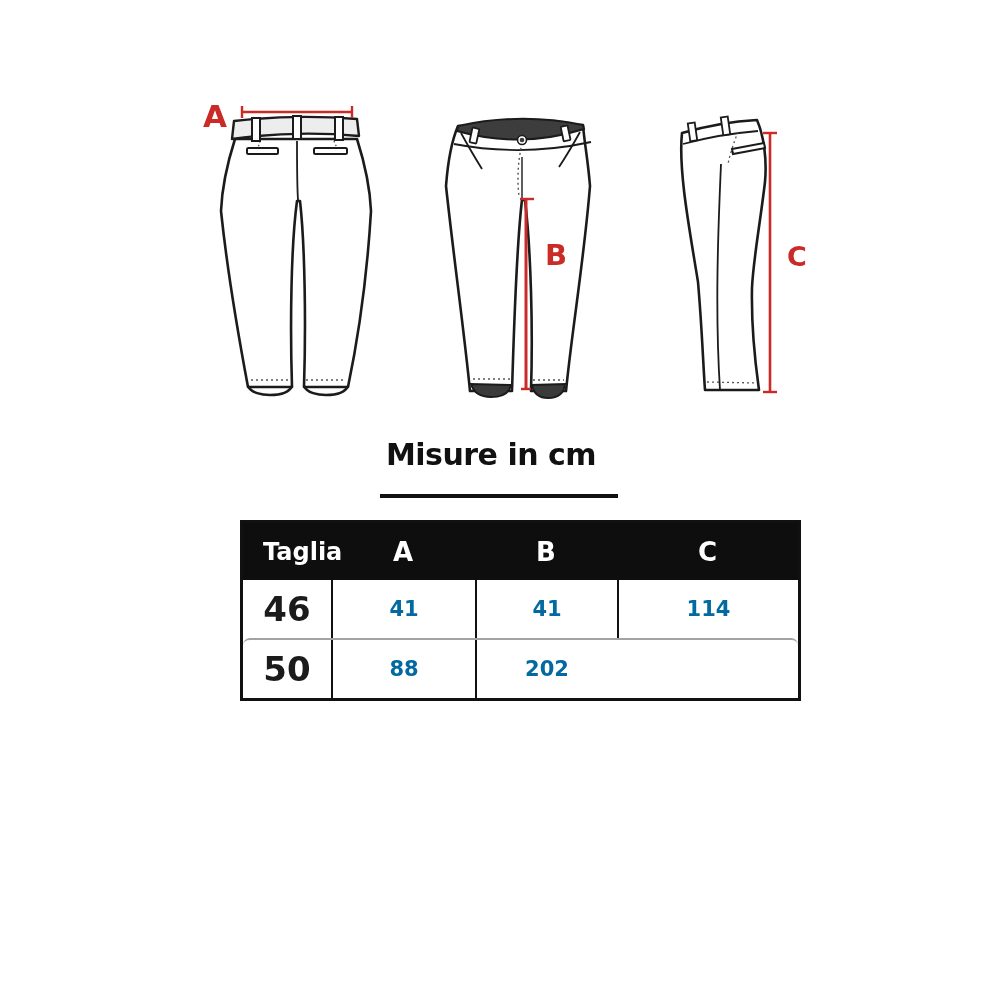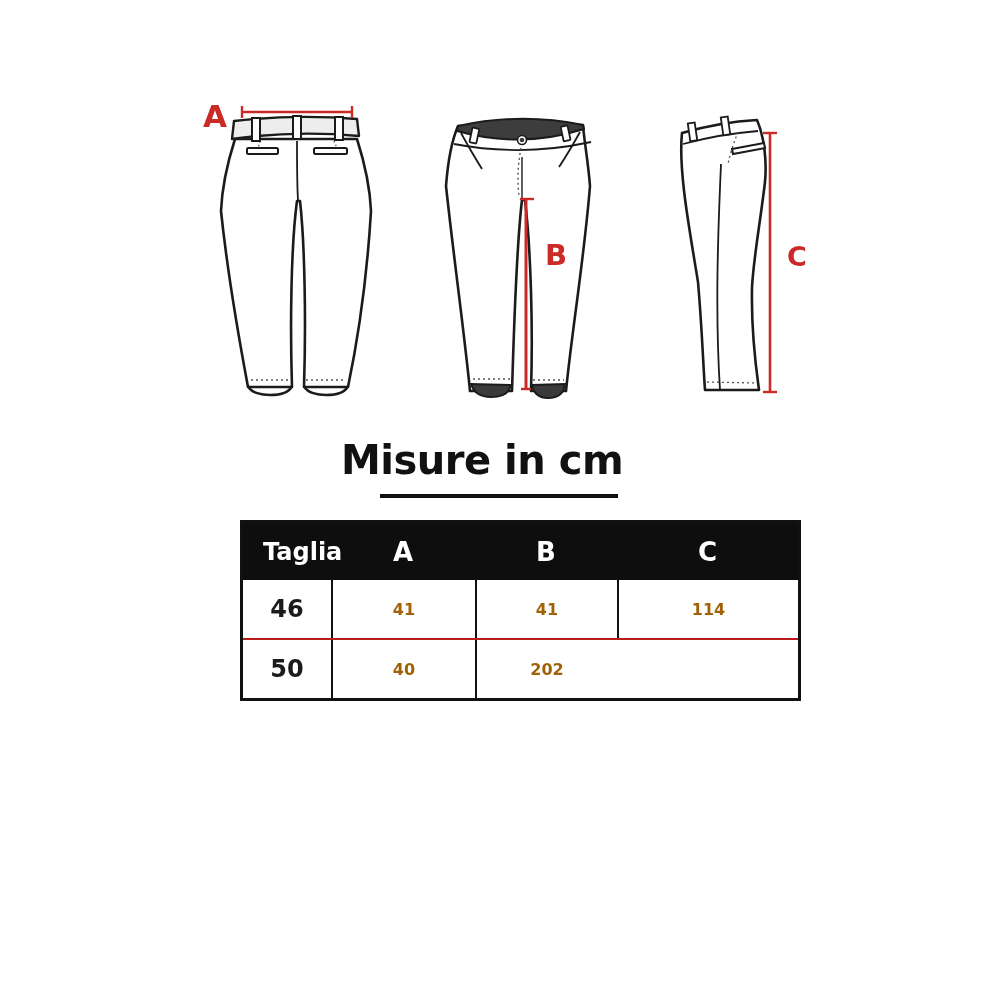--- a/index.html
+++ b/index.html
@@ -28,22 +28,22 @@
   .letter-a { left: 203px; top: 101px; font-size: 31px; }
   .letter-b { left: 545px; top: 241px; font-size: 29px; }
   .letter-c { left: 787px; top: 243px; font-size: 27px; }
 
   
   .title {
     position: absolute;
     left: 341px;
     top: 437px;
     width: 300px;
-    text-align: left;
-    font-size: 40px;
+    text-align: center;
+    font-size: 30px;
     font-weight: 800;
     color: #111111;
     letter-spacing: -0.5px;
   }
   .title-rule {
     position: absolute;
     left: 380px;
     top: 494px;
     width: 238px;
     height: 4px;
@@ -63,36 +63,36 @@
   .t-row {
     display: grid;
     grid-template-columns: 88px 144px 142px 181px;
   }
   .t-row.header {
     background: #0e0e0e;
     color: #ffffff;
     height: 57px;
   }
   .t-row.body { height: 58px; }
-  .t-row.body + .t-row.body { border-top: 2px solid #b91c1c; }
+  .t-row.body + .t-row.body { border-top: 2px solid #a3a3a3; border-radius: 7px; }
   .t-cell {
     display: flex;
     align-items: center;
     justify-content: center;
     box-sizing: border-box;
   }
   .t-row.header .t-cell { font-weight: 800; font-size: 26px; }
   .t-row.header .t-cell.first {
     justify-content: flex-start;
     padding-left: 20px;
     font-size: 24px;
   }
   .t-row.body .t-cell { border-left: 2px solid #111111; font-weight: 800; }
-  .t-row.body .t-cell.first { border-left: none; font-size: 24px; color: #1b1b1b; }
-  .t-row.body .t-cell.val { font-size: 16px; color: #a16207; }
+  .t-row.body .t-cell.first { border-left: none; font-size: 34px; color: #1b1b1b; }
+  .t-row.body .t-cell.val { font-size: 21px; color: #0369a1; }
 </style>
 </head>
 <body>
 
 <div class="canvas">
 
   <svg class="abs" style="left:198px; top:93px;" width="175" height="315" viewBox="0 0 175 315">
 
     <path d="M37,46
              C30,68 24,94 23,118
@@ -219,18 +219,18 @@
       <div class="t-cell">C</div>
     </div>
     <div class="t-row body">
       <div class="t-cell first">46</div>
       <div class="t-cell val">41</div>
       <div class="t-cell val">41</div>
       <div class="t-cell val">114</div>
     </div>
     <div class="t-row body">
       <div class="t-cell first">50</div>
-      <div class="t-cell val">40</div>
+      <div class="t-cell val">88</div>
       <div class="t-cell val">202</div>
     </div>
   </div>
 
 </div>
 
 </body></html>

